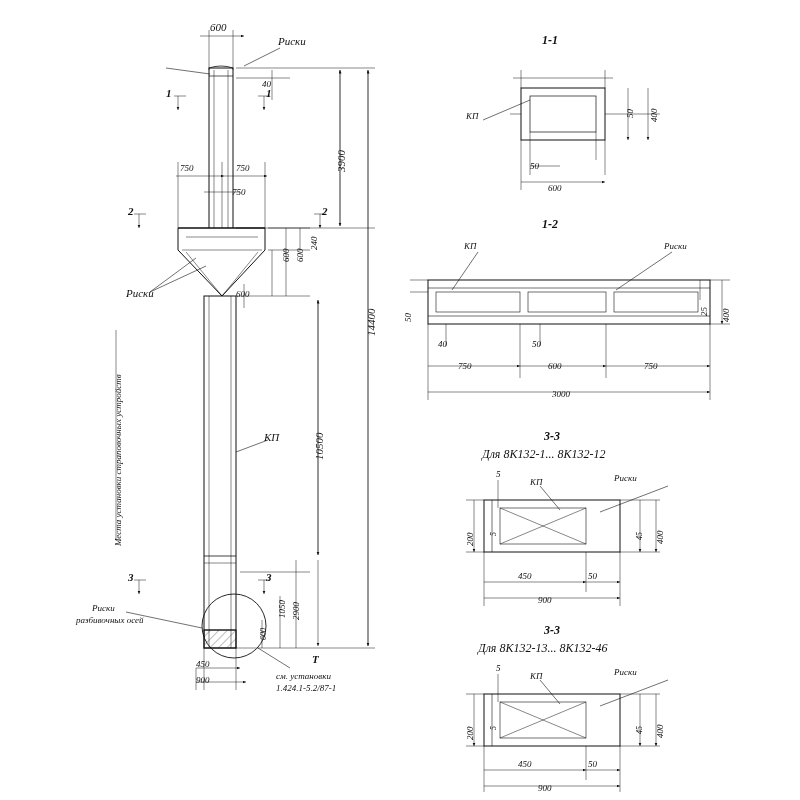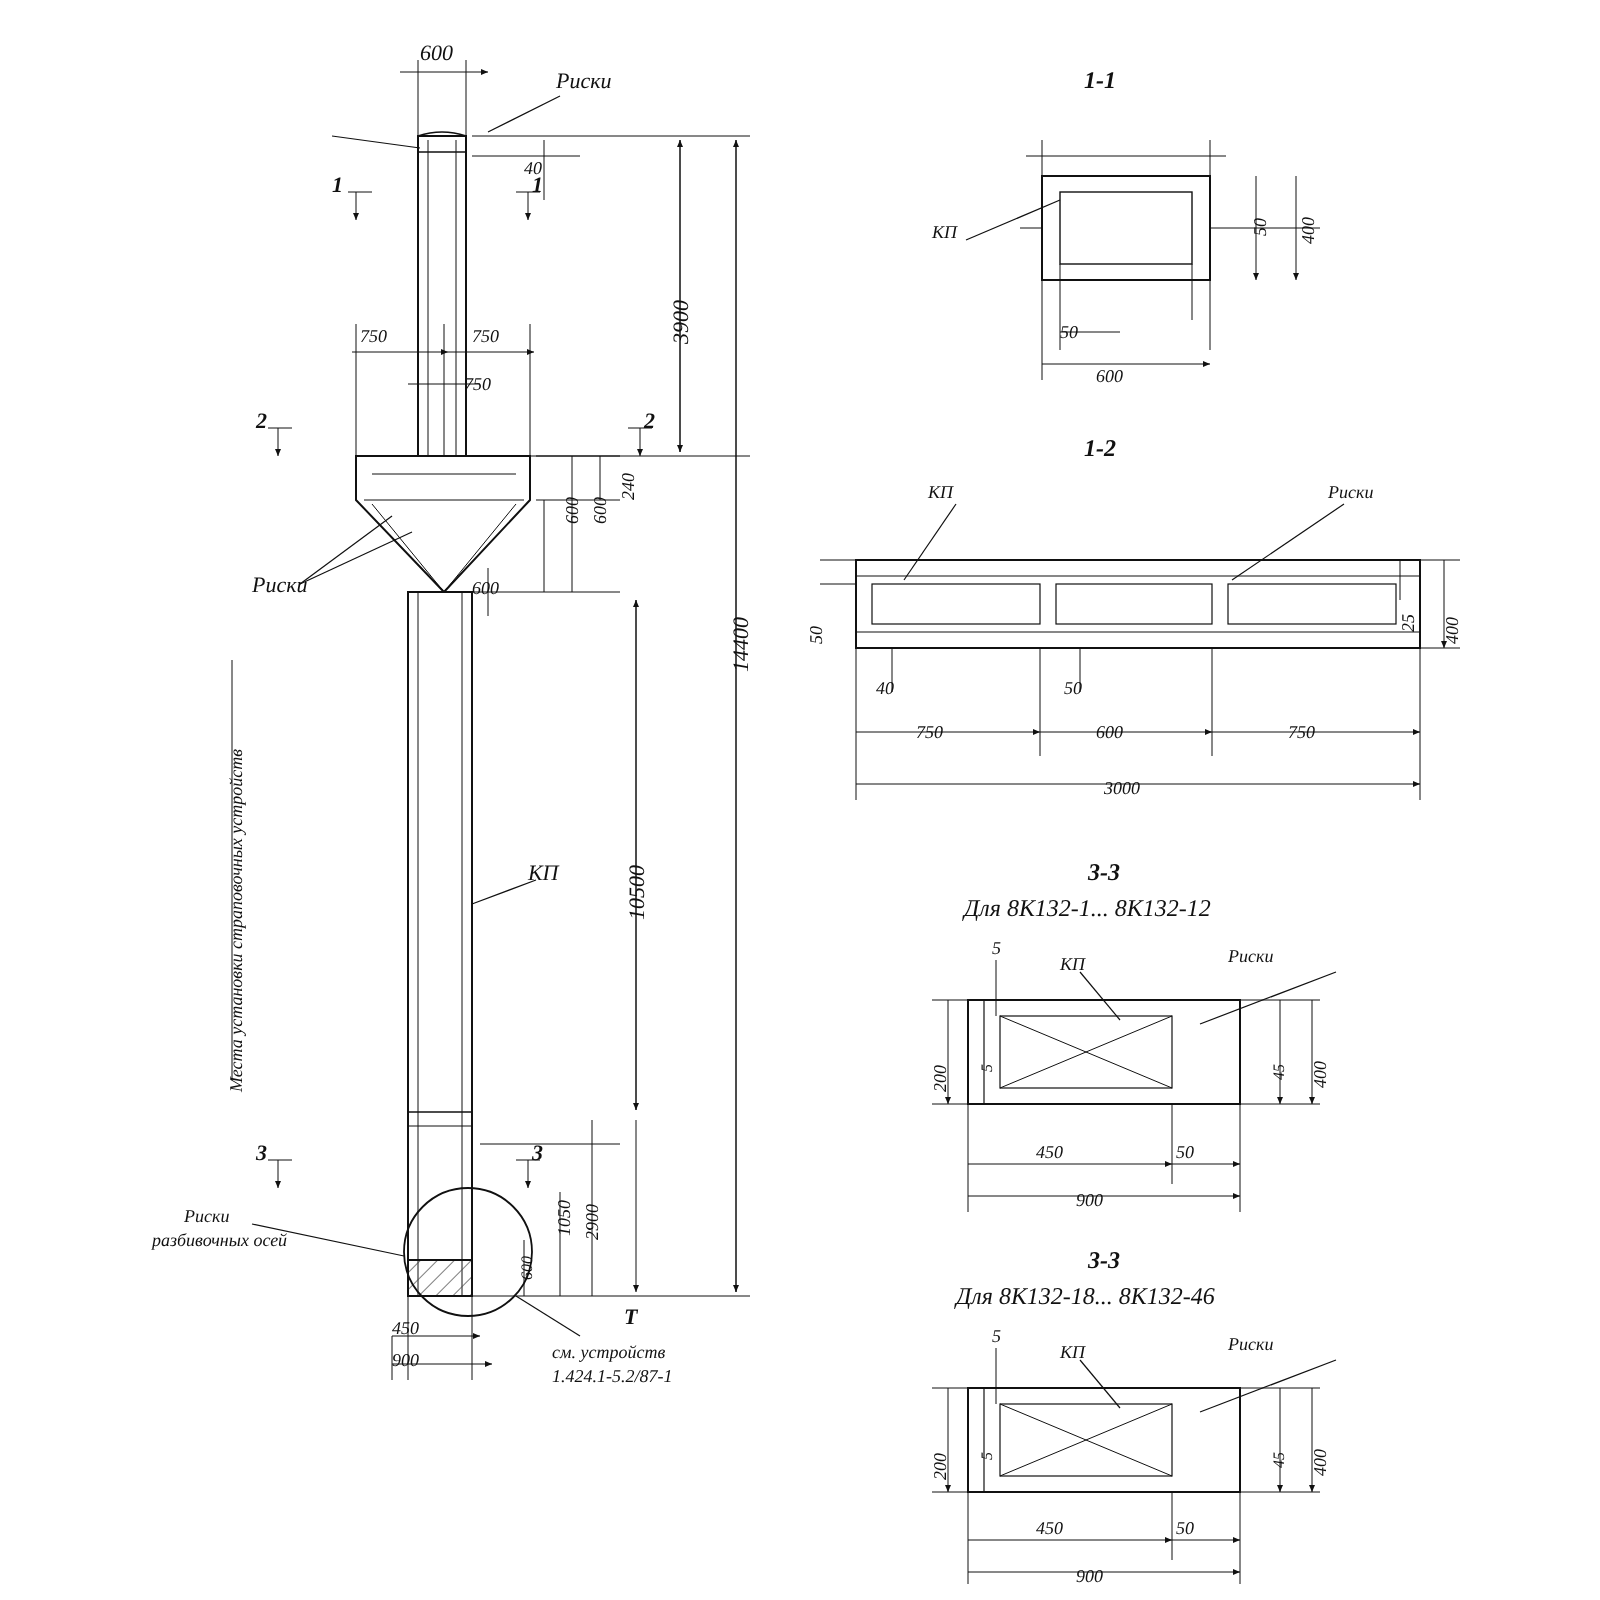--- a/index.html
+++ b/index.html
@@ -263,21 +263,21 @@
 <div class="lbl it" style="left:126px;top:288px;">Риски</div>
 <div class="lbl it" style="left:264px;top:432px;">КП</div>
 <div class="lbl it sm rot90" style="left:114px;top:546px;width:230px;">Места установки страповочных устройств</div>
 
 <div class="lbl it sm" style="left:92px;top:604px;">Риски</div>
 <div class="lbl it sm" style="left:76px;top:616px;">разбивочных осей</div>
 
 <div class="lbl it sm" style="left:196px;top:660px;">450</div>
 <div class="lbl it sm" style="left:196px;top:676px;">900</div>
 <div class="lbl it b" style="left:312px;top:654px;">Т</div>
-<div class="lbl it sm" style="left:276px;top:672px;">см. устройств</div>
+<div class="lbl it sm" style="left:276px;top:672px;">см. установки</div>
 <div class="lbl it sm" style="left:276px;top:684px;">1.424.1-5.2/87-1</div>
 
 <div class="lbl it b md" style="left:542px;top:34px;">1-1</div>
 <div class="lbl it sm" style="left:466px;top:112px;">КП</div>
 <div class="lbl it sm" style="left:530px;top:162px;">50</div>
 <div class="lbl it sm" style="left:548px;top:184px;">600</div>
 <div class="lbl it sm rot90" style="left:650px;top:122px;">400</div>
 <div class="lbl it sm rot90" style="left:626px;top:118px;">50</div>
 
 <div class="lbl it b md" style="left:542px;top:218px;">1-2</div>
@@ -300,21 +300,21 @@
 <div class="lbl it sm" style="left:614px;top:474px;">Риски</div>
 <div class="lbl it sm rot90" style="left:466px;top:546px;">200</div>
 <div class="lbl it xs rot90" style="left:490px;top:536px;">5</div>
 <div class="lbl it xs rot90" style="left:636px;top:540px;">45</div>
 <div class="lbl it sm rot90" style="left:656px;top:544px;">400</div>
 <div class="lbl it sm" style="left:518px;top:572px;">450</div>
 <div class="lbl it sm" style="left:588px;top:572px;">50</div>
 <div class="lbl it sm" style="left:538px;top:596px;">900</div>
 
 <div class="lbl it b md" style="left:544px;top:624px;">3-3</div>
-<div class="lbl it md" style="left:478px;top:642px;">Для 8К132-18... 8К132-46</div>
+<div class="lbl it md" style="left:478px;top:642px;">Для 8К132-13... 8К132-46</div>
 <div class="lbl it sm" style="left:496px;top:664px;">5</div>
 <div class="lbl it sm" style="left:530px;top:672px;">КП</div>
 <div class="lbl it sm" style="left:614px;top:668px;">Риски</div>
 <div class="lbl it sm rot90" style="left:466px;top:740px;">200</div>
 <div class="lbl it xs rot90" style="left:490px;top:730px;">5</div>
 <div class="lbl it xs rot90" style="left:636px;top:734px;">45</div>
 <div class="lbl it sm rot90" style="left:656px;top:738px;">400</div>
 <div class="lbl it sm" style="left:518px;top:760px;">450</div>
 <div class="lbl it sm" style="left:588px;top:760px;">50</div>
 <div class="lbl it sm" style="left:538px;top:784px;">900</div>

